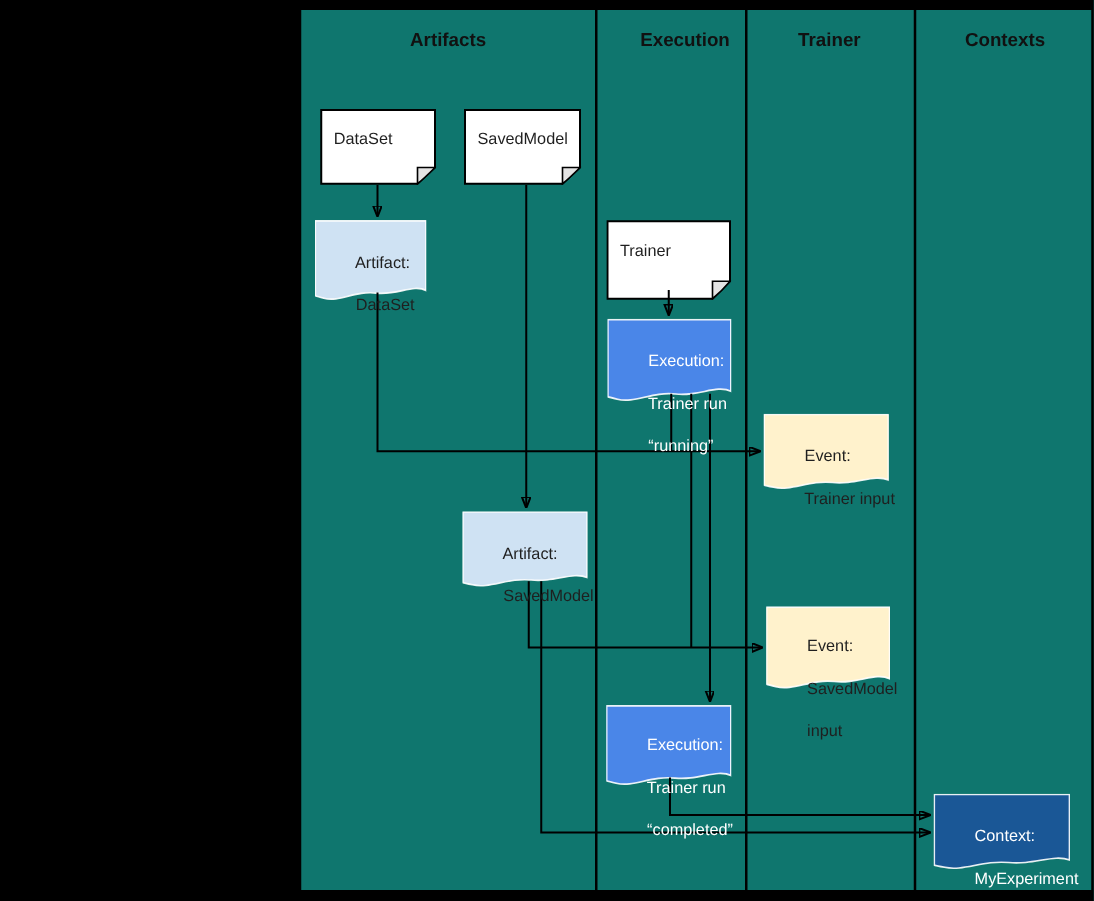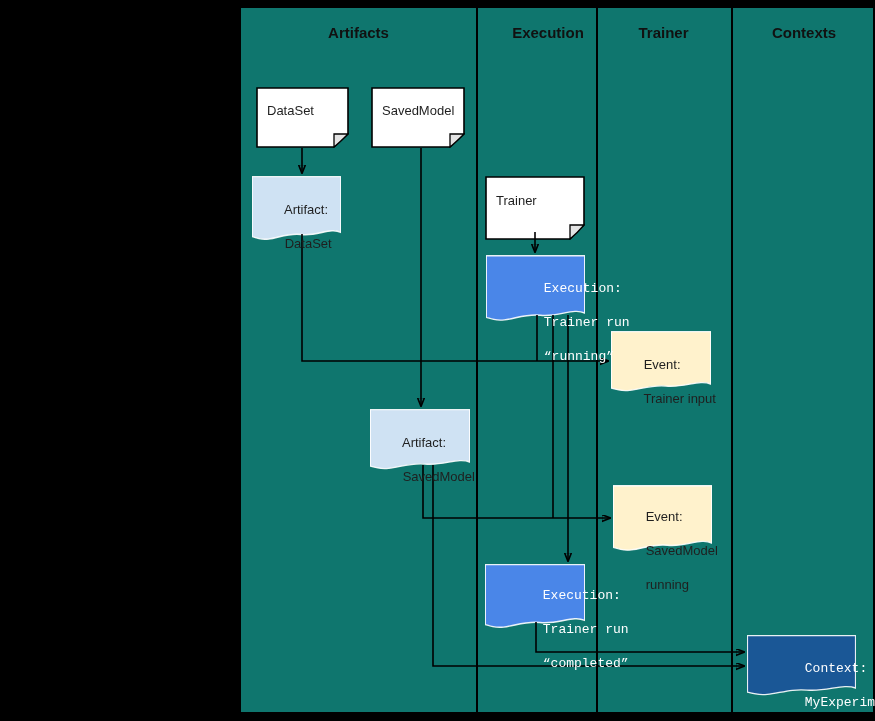--- a/index.html
+++ b/index.html
@@ -16,21 +16,21 @@
     position:absolute;top:14px;height:22px;line-height:22px;
     font-size:15px;font-weight:700;color:#111;text-align:center;
   }
   .node{position:absolute;}
   .node svg.shape{position:absolute;left:0;top:0;width:100%;height:100%;}
   .node .label{
     position:relative;z-index:2;font-size:13px;line-height:17px;color:#1f1f1f;
     padding:8px 6px 0 11px;white-space:pre;
   }
   .node.doc .label{display:flex;flex-direction:column;justify-content:center;height:78%;padding-top:0;}
-  .node.lighttext .label{color:#fff;font-family:Liberation Mono, monospace;}
+  .node.lighttext .label{color:#fff;}
   .lines{position:absolute;left:0;top:0;width:100%;height:100%;z-index:1;}
   .lines path{fill:none;stroke:#000;stroke-width:1.6;}
 </style>
 </head>
 <body>
 
 <div class="canvas">
 
   <div class="divider" style="left:235px"></div>
   <div class="divider" style="left:355px"></div>
@@ -124,21 +124,21 @@
     </div>
   </div>
 
   <div class="node flag" style="left:372px;top:477px;width:99px;height:70px">
     <svg class="shape" viewBox="0 0 100 100" preserveAspectRatio="none">
       <path d="M0,1 H100 V83 C88,75 74,89 55,86 C36,83 22,97 8,92 C5,91 2,90 0,89 Z" stroke="rgba(255,255,255,0.9)" stroke-width="2" fill="#fff2cc"></path>
     </svg>
     <div class="label" style="padding-top:6px">
       <span>Event:</span><br>
       <span>SavedModel</span><br>
-      <span>running</span>
+      <span>input</span>
     </div>
   </div>
 
   <div class="node flag lighttext" style="left:244px;top:556px;width:100px;height:68px">
     <svg class="shape" viewBox="0 0 100 100" preserveAspectRatio="none">
       <path d="M0,1 H100 V83 C88,75 74,89 55,86 C36,83 22,97 8,92 C5,91 2,90 0,89 Z" stroke="rgba(255,255,255,0.9)" stroke-width="2" fill="#4a86e8"></path>
     </svg>
     <div class="label" style="padding-top:6px">
       <span>Execution:</span><br>
       <span>Trainer run</span><br>

